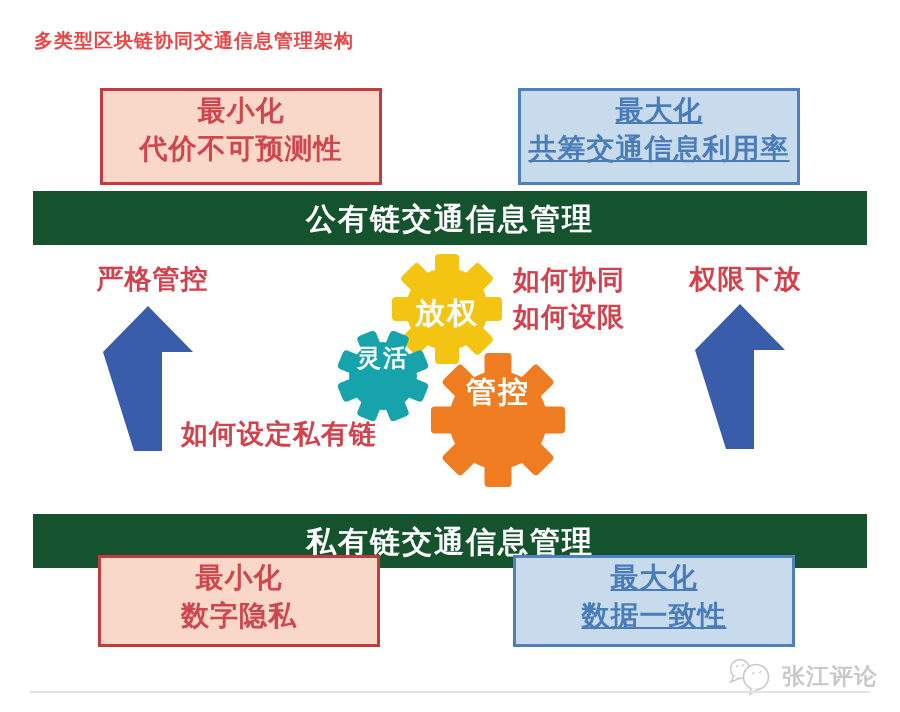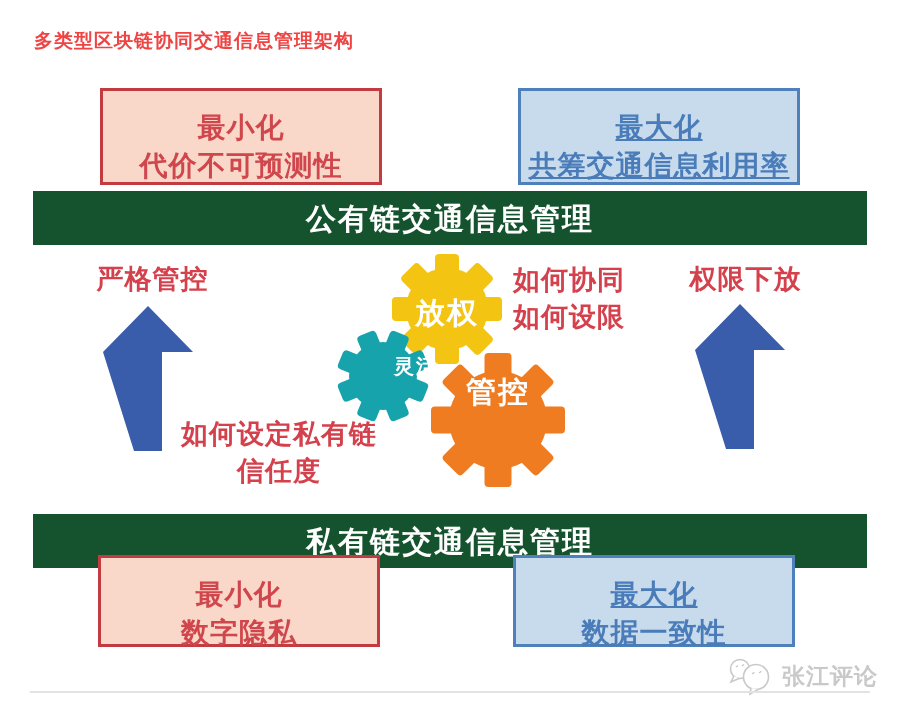--- a/index.html
+++ b/index.html
@@ -7,21 +7,21 @@
     position:relative;width:900px;height:712px;background:#ffffff;overflow:hidden;
     font-family:"Liberation Sans","DejaVu Sans",sans-serif;
   }
   .title{
     position:absolute;left:34px;top:28px;font-size:19px;font-weight:bold;color:#ef4444;
     letter-spacing:1px;
   }
   .box{
     position:absolute;box-sizing:border-box;height:97px;width:282px;
     border:3px solid;‌text-align:center;text-align:center;font-weight:bold;
-    font-size:28px;line-height:38px;padding-top:18px;letter-spacing:1px;
+    font-size:28px;line-height:38px;padding-top:1px;letter-spacing:1px;
   }
   .box.pink{background:#f9d8c9;border-color:#c23b41;color:#d0464d;}
   .box.blue{background:#c8dbed;border-color:#4e81bb;color:#4a7cb9;text-decoration:underline;}
   .bar{
     position:absolute;left:33px;width:834px;height:54px;background:#14532d;
     color:#ffffff;font-size:30px;font-weight:bold;text-align:center;line-height:55px;
     letter-spacing:2px;
   }
   .red{
     position:absolute;color:#d4414c;font-weight:bold;font-size:27px;line-height:37px;
@@ -150,30 +150,29 @@
           <rect x="-13.5" y="-67" width="27" height="30" rx="4"></rect>
         </g>
       <g transform="rotate(315)">
           <rect x="-13.5" y="-67" width="27" height="30" rx="4"></rect>
         </g>
       <circle cx="0" cy="0" r="49"></circle>
     </g>
   </svg>
 
   <div class="gear-label" style="left:392px;top:293px;font-size:30px;">放权</div>
-  <div class="gear-label" style="left:328px;top:353px;font-size:20px;text-align:right;">灵活</div>
+  <div class="gear-label" style="left:328px;top:342px;font-size:24px;">灵活</div>
   <div class="gear-label" style="left:443px;top:372px;font-size:30px;">管控</div>
 
   <div class="red" style="left:513px;top:262px;">
     <div>如何协同</div>
     <div>如何设限</div>
   </div>
   <div class="red center" style="left:168px;top:416px;width:222px;">
     <div>如何设定私有链</div>
-    <div>信任度</div>
   </div>
 
   <div class="bar" style="top:514px;">私有链交通信息管理</div>
 
   <div class="box pink" style="left:98px;top:555px;height:92px;">
     <div>最小化</div>
     <div>数字隐私</div>
   </div>
   <div class="box blue" style="left:513px;top:555px;height:92px;">
     <div>最大化</div>

